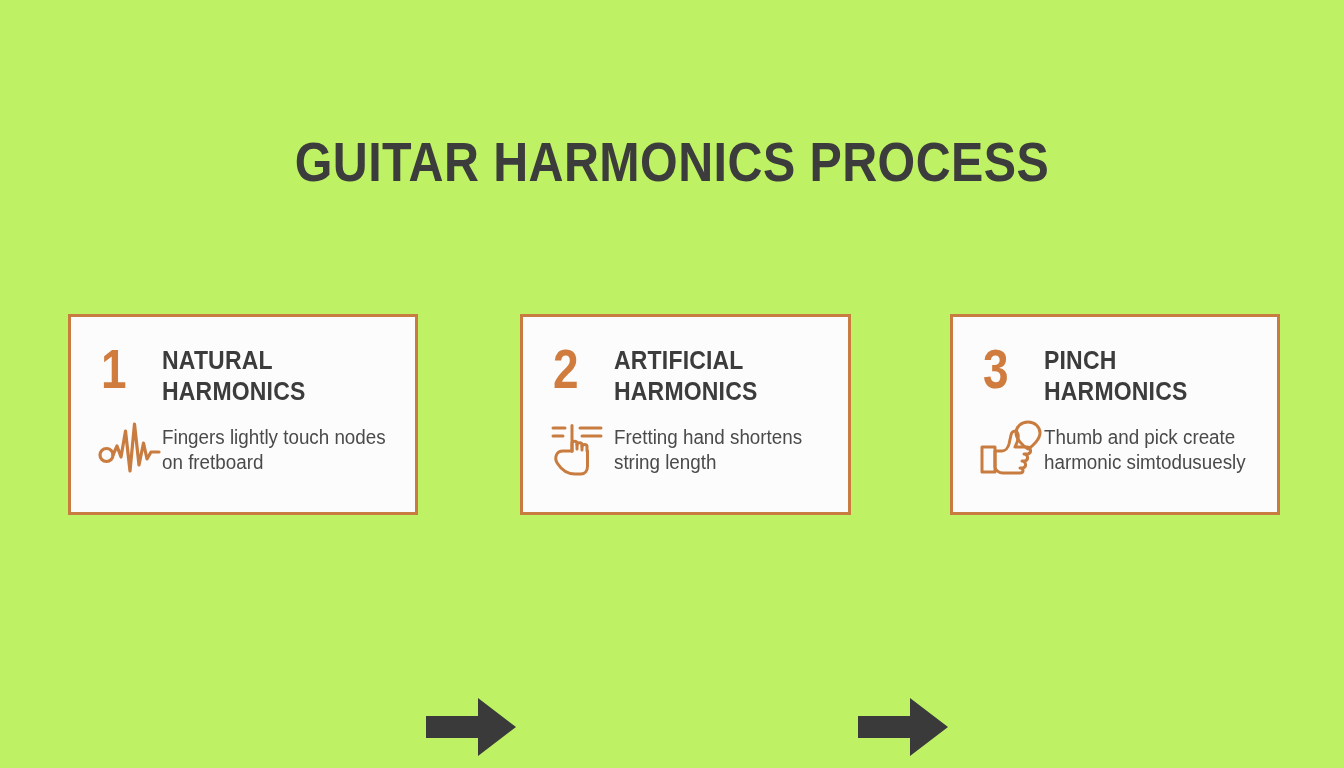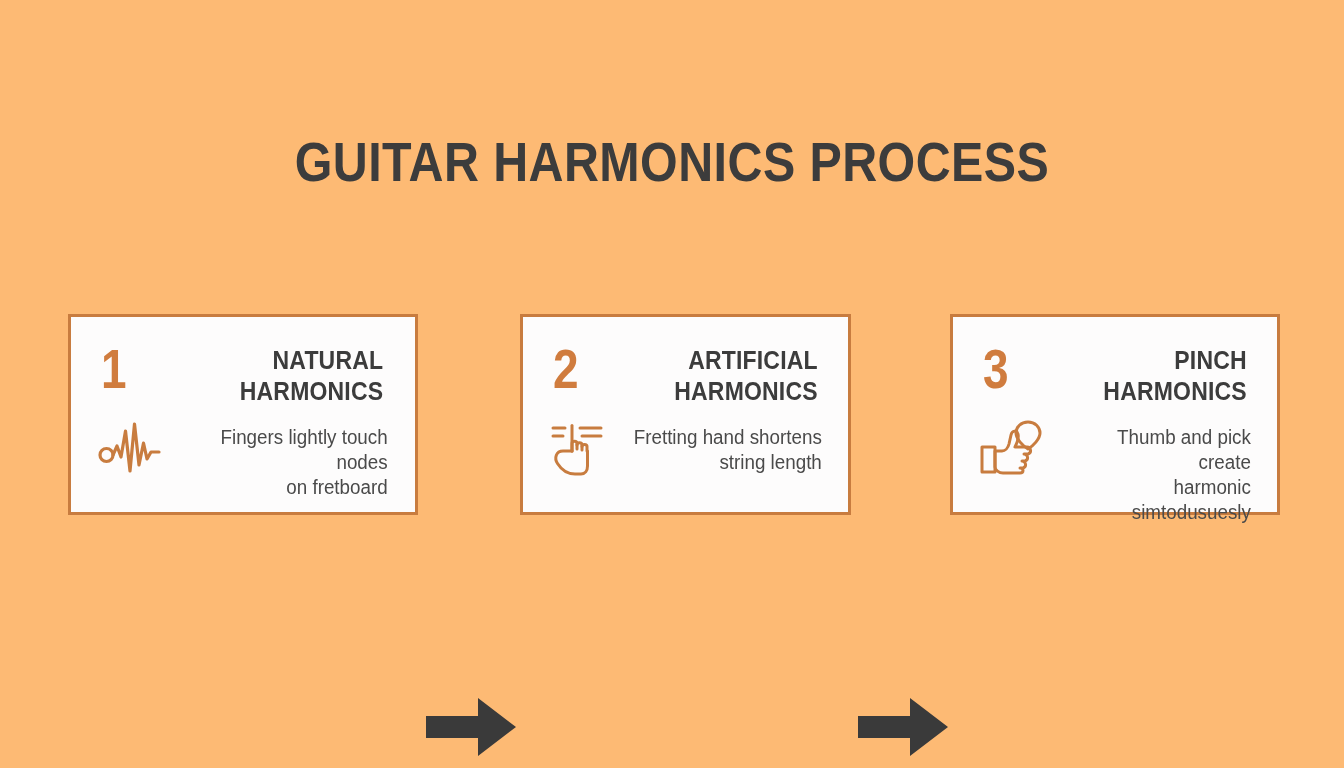--- a/index.html
+++ b/index.html
@@ -14,21 +14,21 @@
   body {
     background:#FDFCFC;
     font-family:"Liberation Sans", sans-serif;
     -webkit-font-smoothing:antialiased;
   }
 
   #infographic {
     position:relative;
     width:1344px;
     height:768px;
-    background:#fdba74;
+    background:#bef264;
   }
 
   
   #page-title {
     position:absolute;
     left:0;
     top:130px;
     width:1344px;
     text-align:center;
     font-family:"Liberation Sans Narrow", "Liberation Sans", sans-serif;
@@ -95,24 +95,23 @@
     left:-4px;
     top:78px;
     width:66px;
     height:58px;
   }
   .card-icon svg { display:block; width:100%; height:100%; }
 
   
   .card-right {
     position:absolute;
-    left:108px;
+    left:91px;
     top:28px;
     right:14px;
-    text-align:right;
   }
 
   .card-heading {
     font-family:"Liberation Sans Narrow", "Liberation Sans", sans-serif;
     font-size:25px;
     font-weight:bold;
     line-height:31px;
     color:#3C3C3C;
     text-transform:uppercase;
     letter-spacing:0.2px;

